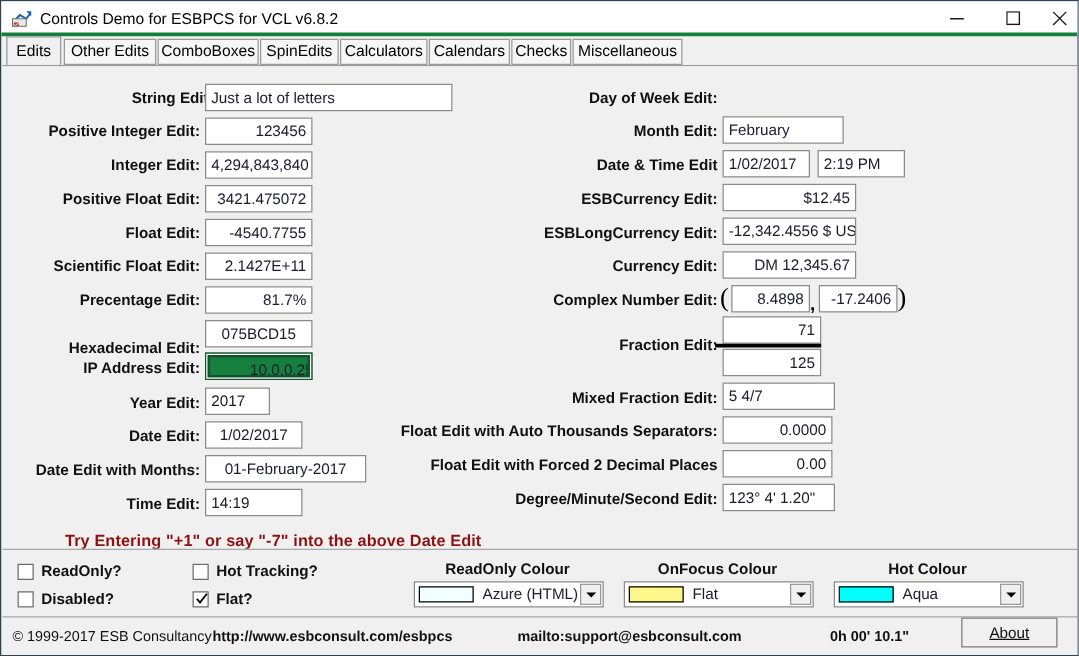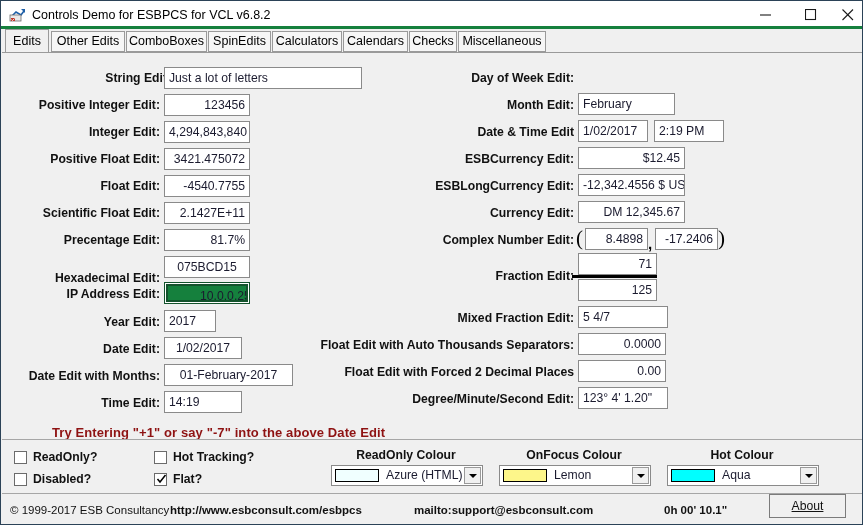--- a/index.html
+++ b/index.html
@@ -438,21 +438,21 @@
     <div class="grouplbl" style="left:328px;top:8px;width:152px;">ReadOnly Colour</div>
     <div class="combo" style="left:329px;top:25px;width:152px;">
       <span class="swatch" style="background:#f0ffff;"></span>
       <span class="cname">Azure (HTML)</span>
       <span class="arrowbtn"></span>
     </div>
 
     <div class="grouplbl" style="left:496px;top:8px;width:152px;">OnFocus Colour</div>
     <div class="combo" style="left:497px;top:25px;width:152px;">
       <span class="swatch" style="background:#fdf68a;"></span>
-      <span class="cname">Lemon</span>
+      <span class="cname">Flat</span>
       <span class="arrowbtn"></span>
     </div>
 
     <div class="grouplbl" style="left:664px;top:8px;width:152px;">Hot Colour</div>
     <div class="combo" style="left:665px;top:25px;width:152px;">
       <span class="swatch" style="background:#00ffff;"></span>
       <span class="cname">Aqua</span>
       <span class="arrowbtn"></span>
     </div>
   </div>

